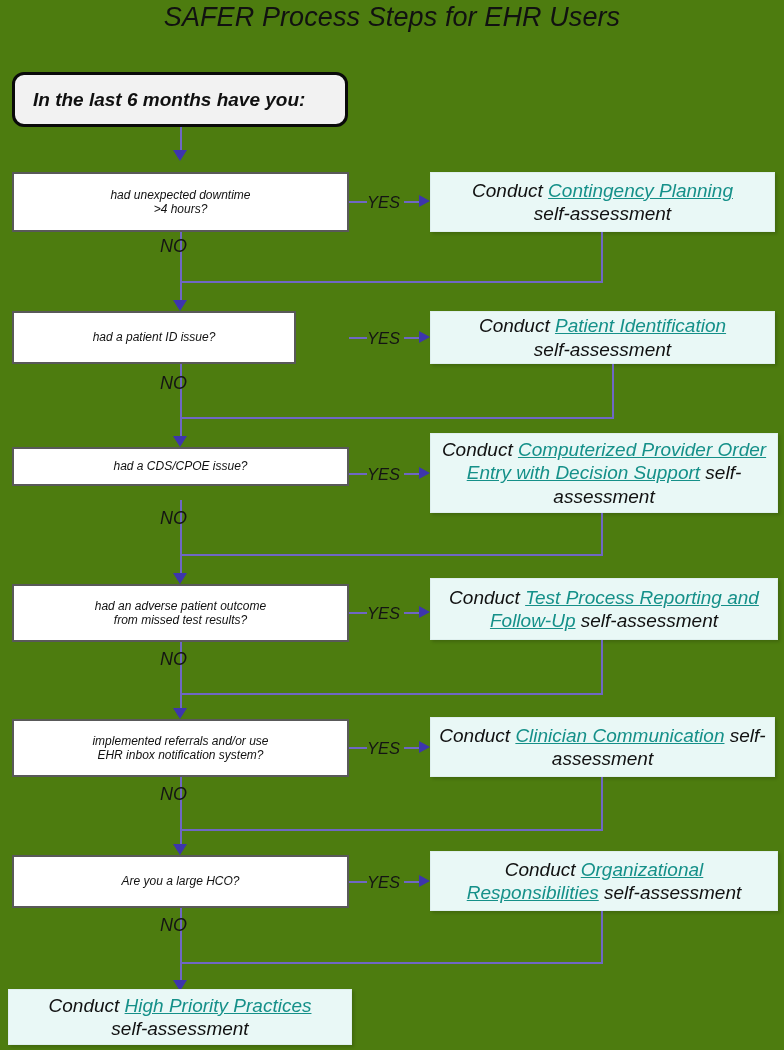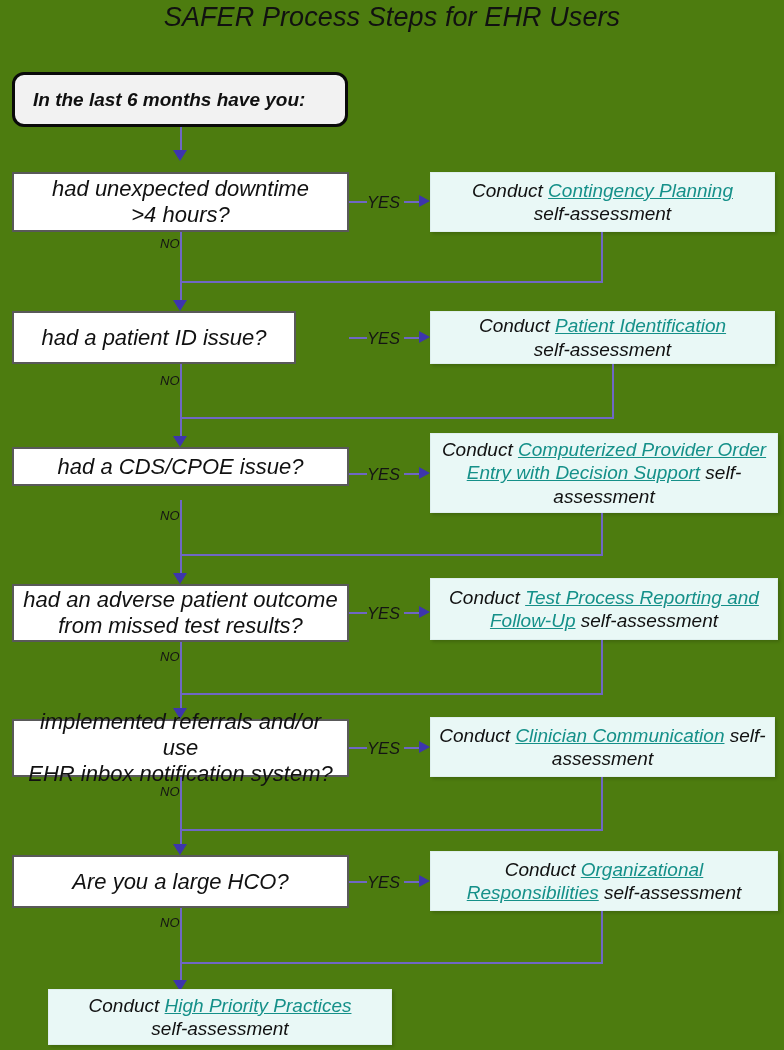--- a/index.html
+++ b/index.html
@@ -57,21 +57,21 @@
   
   .q-box {
     position: absolute;
     box-sizing: border-box;
     background: #ffffff;
     border: 2px solid #595959;
     display: flex;
     align-items: center;
     justify-content: center;
     text-align: center;
-    font-size: 22px;
+    font-size: 12px;
     line-height: 1.18;
     color: #111111;
     padding: 2px 6px;
   }
   .q-box .q-text { display: block; }
 
   
   .a-box {
     position: absolute;
     box-sizing: border-box;
@@ -114,21 +114,21 @@
     position: absolute;
     width: 0;
     height: 0;
     border-top: 6px solid transparent;
     border-bottom: 6px solid transparent;
     border-left: 11px solid #3d35ad;
   }
 
   .lbl-no {
     position: absolute;
-    font-size: 13px;
+    font-size: 18px;
     color: #141414;
     white-space: nowrap;
     text-align: center;
   }
   .lbl-yes {
     position: absolute;
     font-size: 16.5px;
     color: #141414;
     white-space: nowrap;
   }
@@ -289,20 +289,20 @@
     </span>
   </div>
 
   <div class="vline" style="left:180px; top:908px; height:56px;"></div>
   <div class="lbl-no" style="left:160px; top:915px;">NO</div>
   <div class="vline" style="left:601px; top:911px; height:52px;"></div>
   <div class="hline" style="left:180px; top:962px; width:423px;"></div>
   <div class="vline" style="left:180px; top:962px; height:20px;"></div>
   <div class="arrow-down" style="left:173px; top:980px;"></div>
 
-  <div class="a-box" style="left:8px; top:989px; width:344px; height:56px;margin-left:40px;">
+  <div class="a-box" style="left:8px; top:989px; width:344px; height:56px;">
     <span>
       <span class="a-text"><span>Conduct </span><span class="lnk">High Priority Practices</span></span>
       <span class="a-text">self-assessment</span>
     </span>
   </div>
 
 </div>
 
 </body></html>

